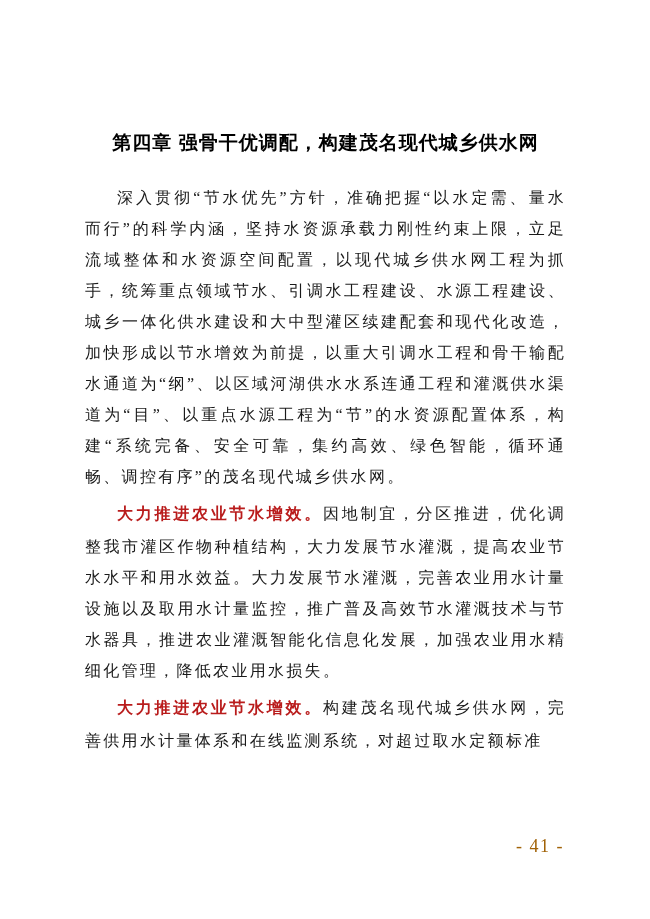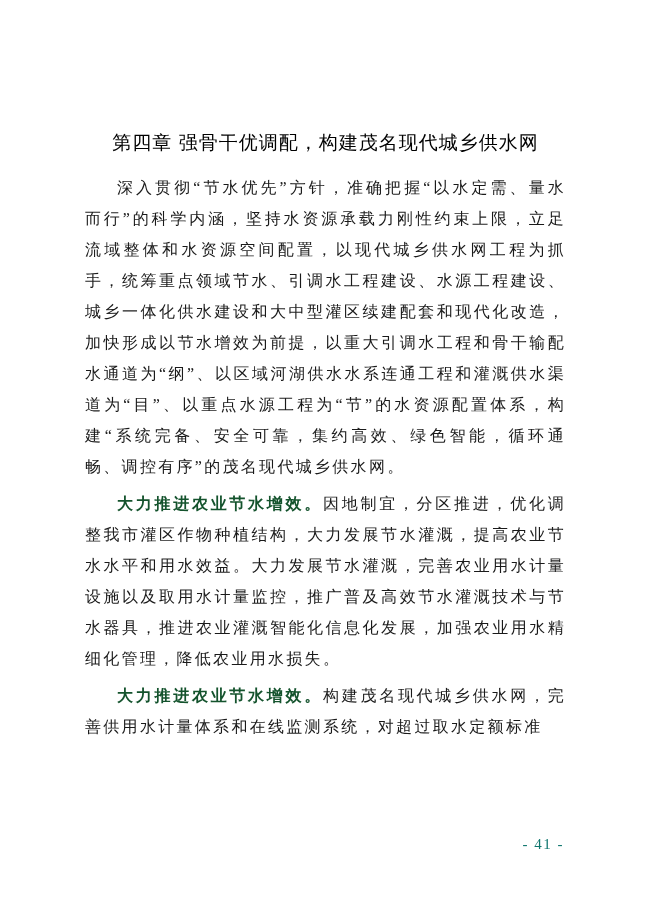--- a/index.html
+++ b/index.html
@@ -17,58 +17,58 @@
     position: absolute;
     left: 85px;
     top: 0;
     width: 481px;
   }
   .chapter-title {
     margin: 0;
     padding-top: 130px;
     text-align: center;
     font-family: "Liberation Sans", "DejaVu Sans", sans-serif;
-    font-weight: 400;
+    font-weight: 700;
     font-size: 19px;
     letter-spacing: 1px;
     color: #000000;
   }
   .para {
-    margin: 16px 0 0 0;
+    margin: 26px 0 0 0;
     font-size: 16px;
     line-height: 31px;
     letter-spacing: 2.3px;
     text-align: justify;
     text-justify: inter-character;
     text-indent: 2em;
     color: #1a1a1a;
   }
   .para + .para { margin-top: 6px; }
   .section-title {
     margin: 25px 0 0 0;
     text-align: center;
     font-family: "Liberation Sans", "DejaVu Sans", sans-serif;
     font-weight: 700;
     font-size: 16.5px;
     letter-spacing: 0.5px;
     color: #000000;
   }
   .section-title + .para { margin-top: 20px; }
   .lead {
-    font-family: Liberation Serif, serif;
+    font-family: Liberation Mono, monospace;
     font-weight: 700;
-    color: #14532d;
+    color: #b91c1c;
   }
   .page-number {
     position: absolute;
     top: 836px;
     right: 86px;
-    font-size: 15px;
+    font-size: 18px;
     letter-spacing: 1.5px;
-    color: #0f766e;
+    color: #a16207;
     font-family: "Liberation Serif", "DejaVu Serif", serif;
   }
 </style>
 </head>
 <body>
 
 <div class="content">
 
   <h1 class="chapter-title">第四章 强骨干优调配，构建茂名现代城乡供水网</h1>
 

